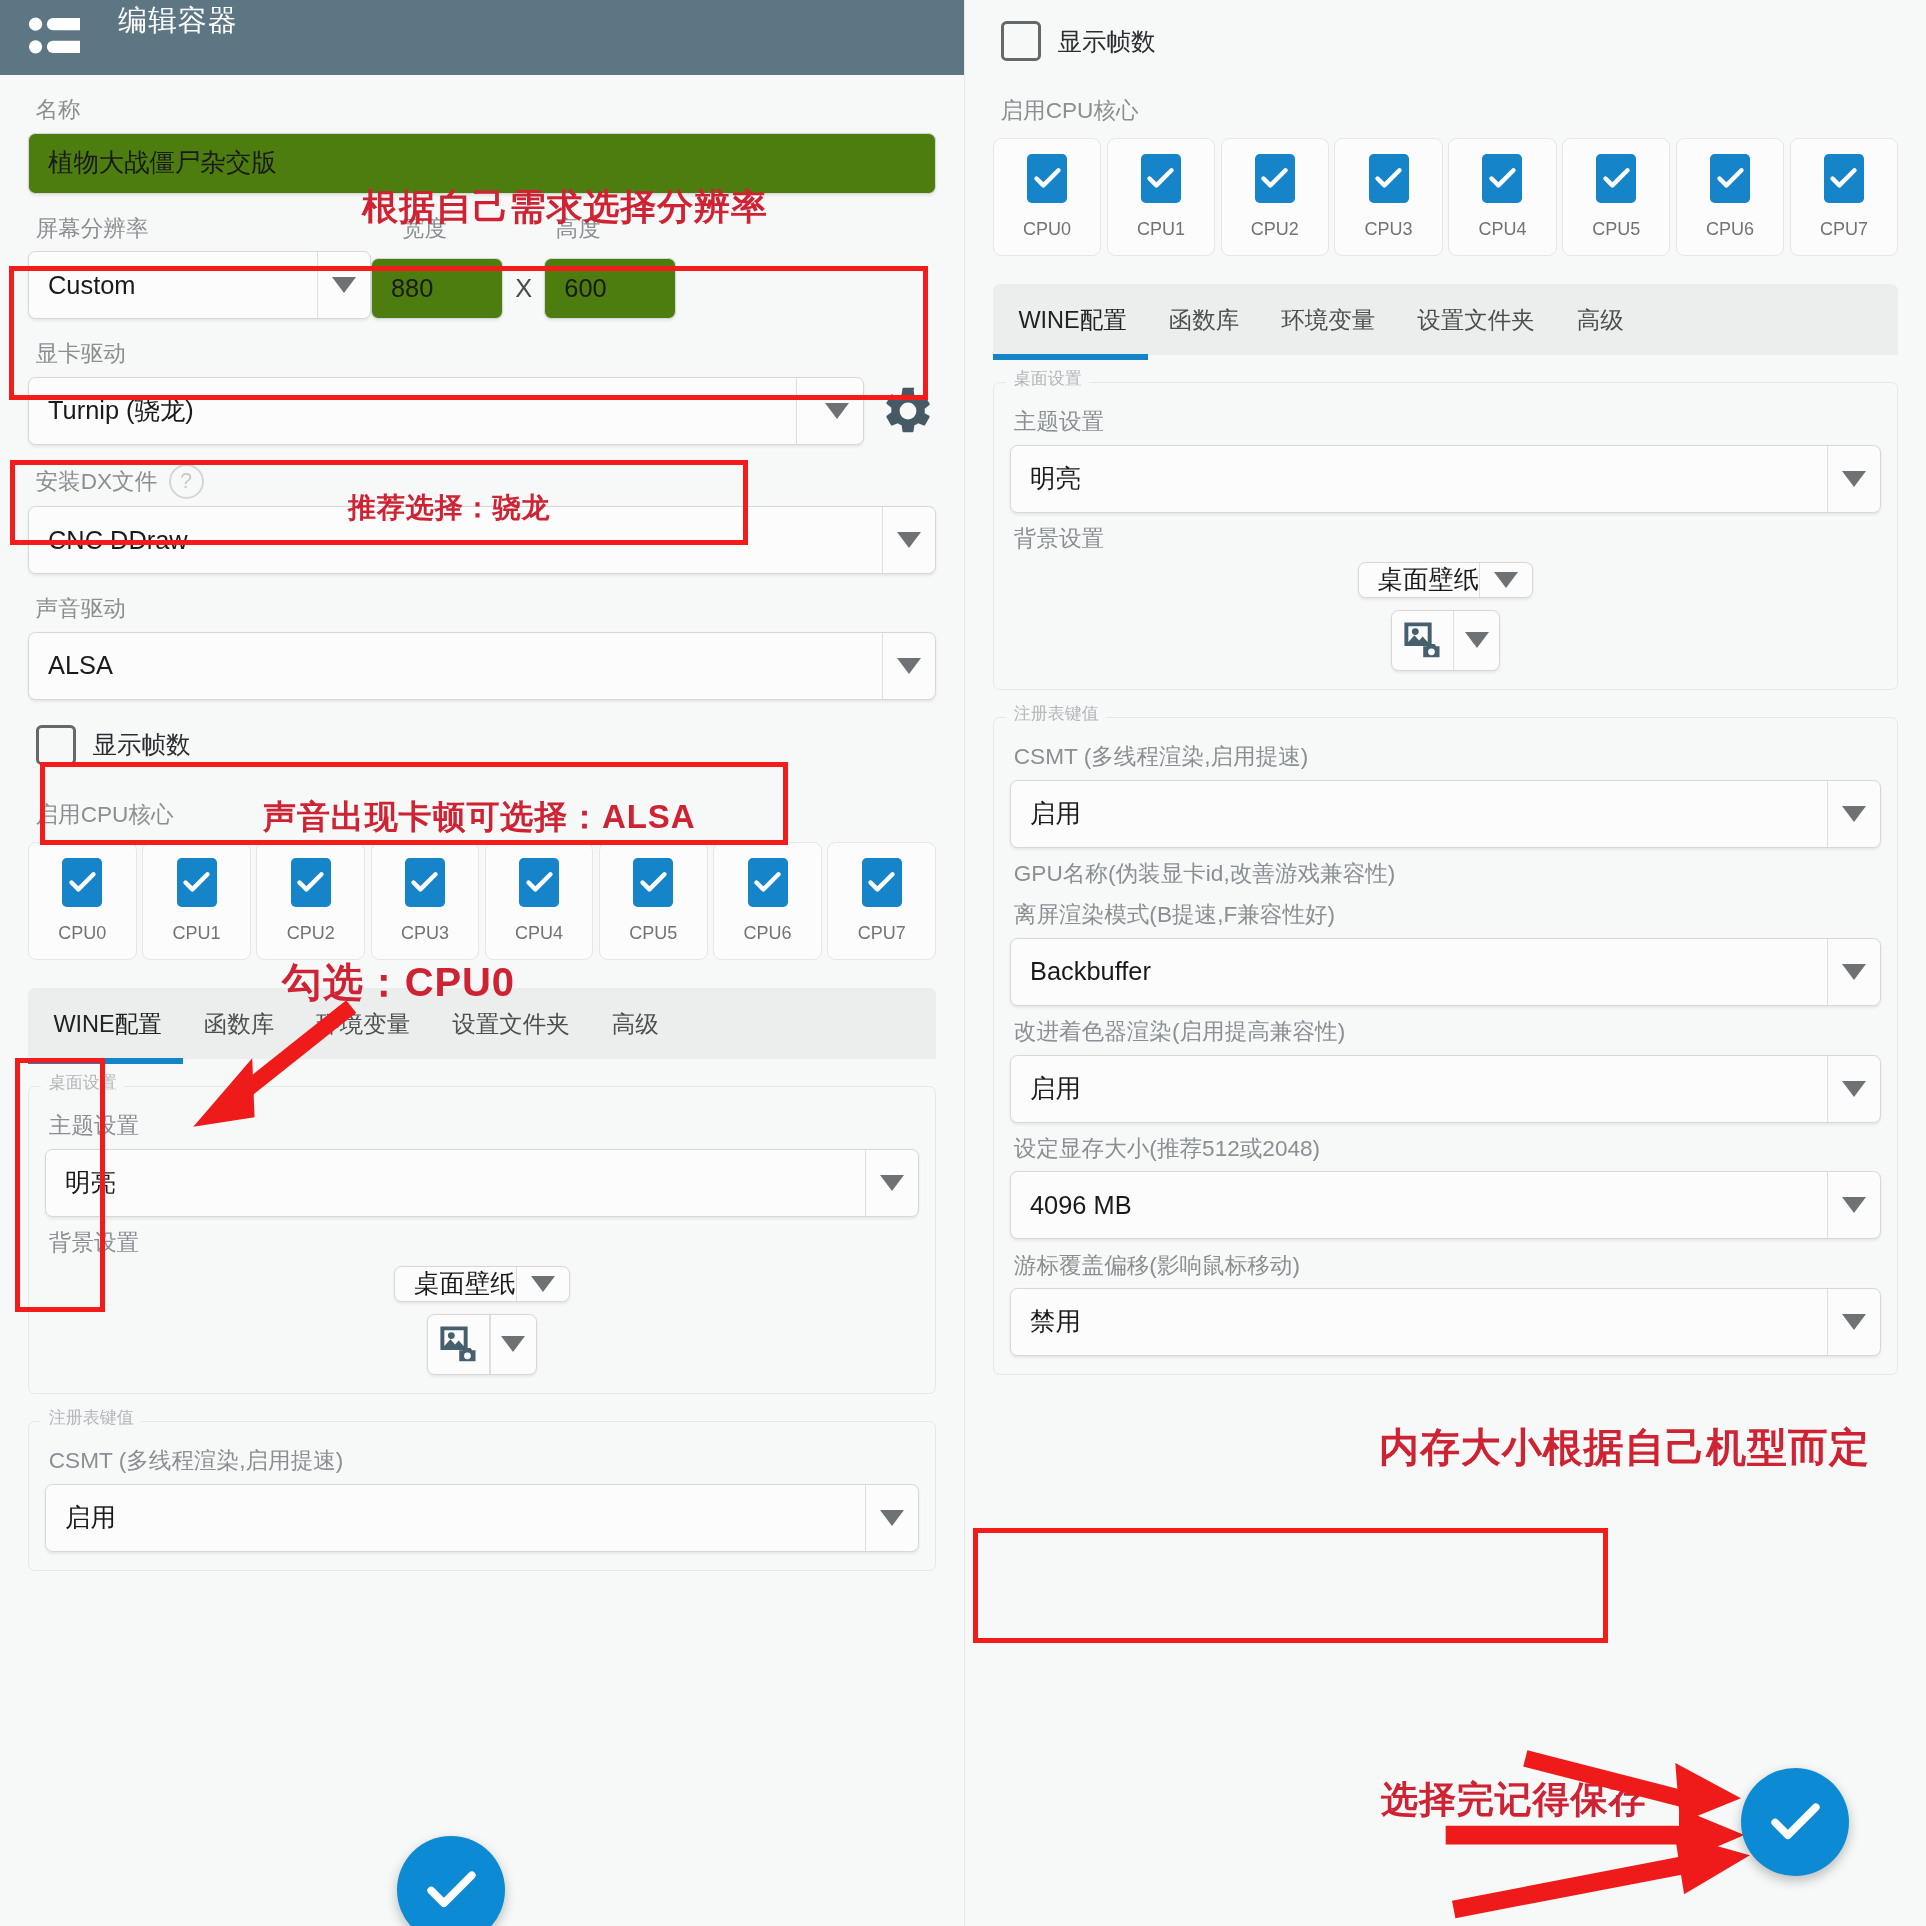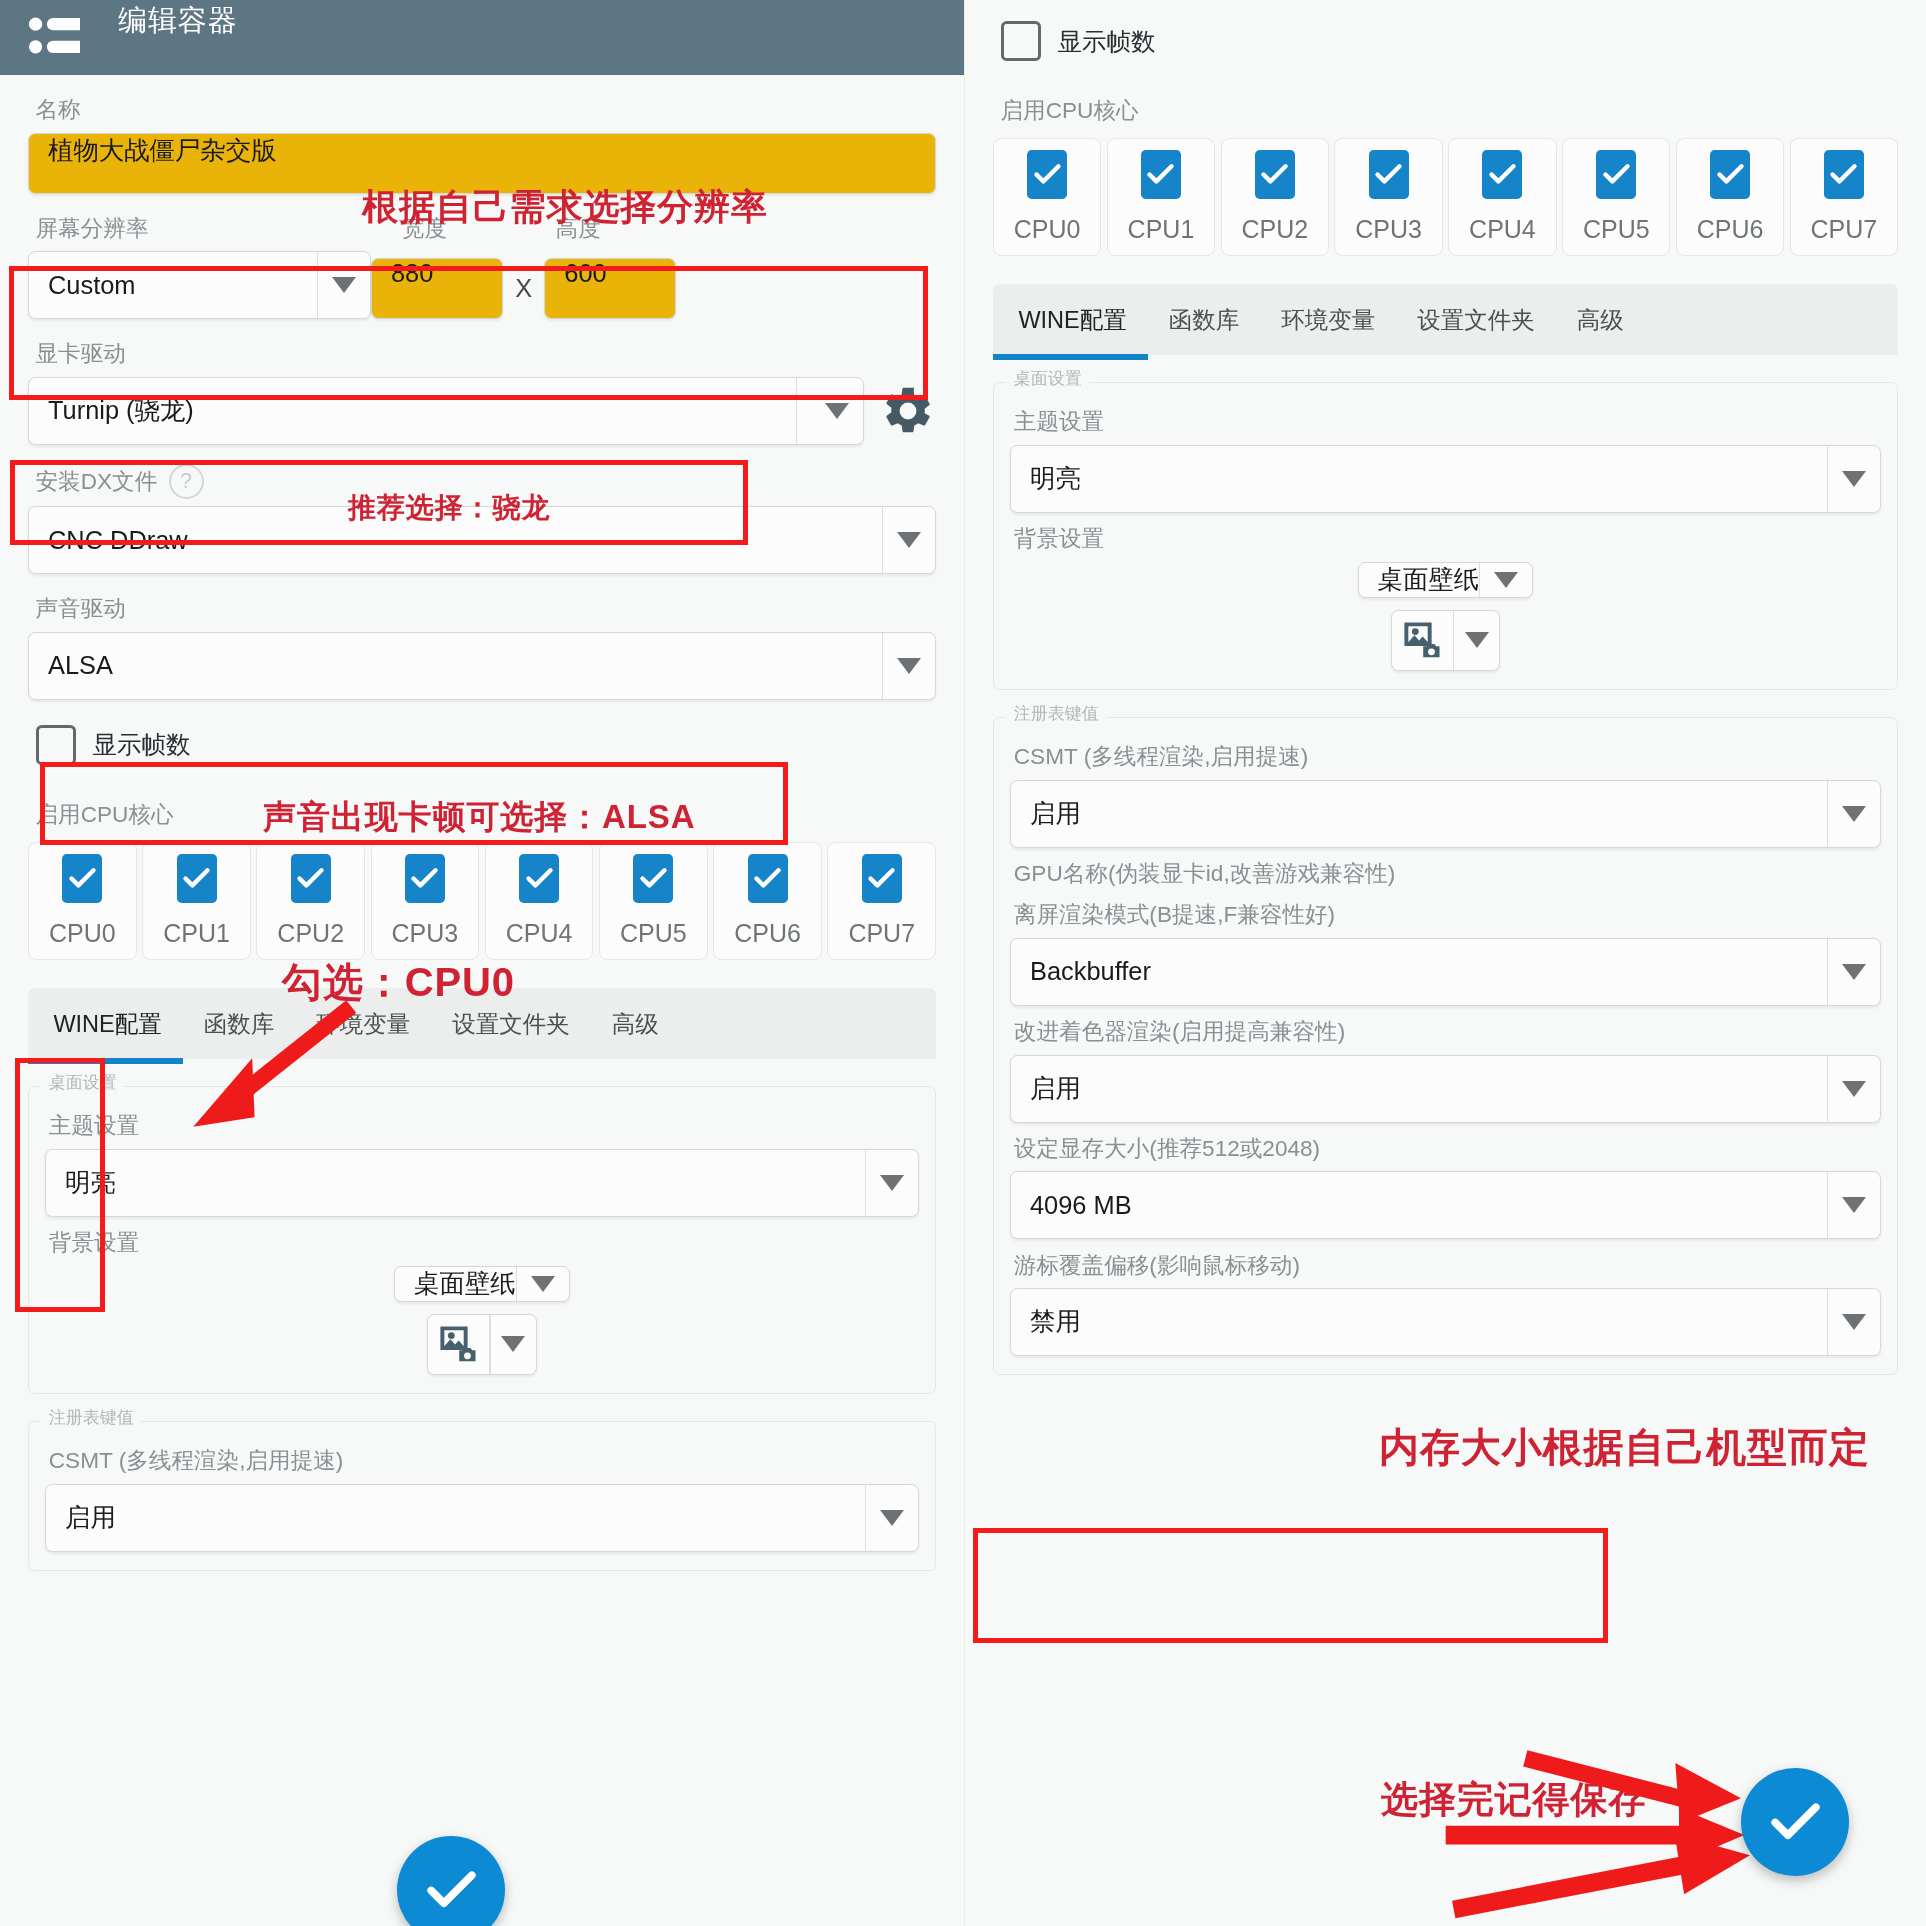--- a/index.html
+++ b/index.html
@@ -30,22 +30,22 @@
 
   
   .content { padding:0 28px; }
   .field-label {
     color:#8a8f93; font-size:22.6px; margin:19px 0 7.5px 7.5px; display:block;
     font-weight:400;
   }
   .field-label.tight { margin-top:10.3px; }
 
   .inputbox {
-    background:#eab308; border:1.4px solid #d5d7d8; border-radius:7.5px;
-    height:61px; display:flex; align-items:flex-start;
+    background:#4d7c0f; border:1.4px solid #d5d7d8; border-radius:7.5px;
+    height:61px; display:flex; align-items:center;
     box-shadow:0 1.9px 2.8px rgba(0,0,0,.07);
   }
   .inputbox .val {
     font-size:25.4px; color:#1a1a1a; padding-left:19px; white-space:nowrap; overflow:hidden;
   }
 
   .select {
     background:#fcfcfc; border:1.4px solid #d5d7d8; border-radius:7.5px;
     height:68px; display:flex; align-items:center; position:relative;
     box-shadow:0 1.9px 2.8px rgba(0,0,0,.07);
@@ -93,21 +93,21 @@
   .cpu-row { display:flex; gap:5.6px; margin-top:12.2px; }
   .cpu-cell {
     flex:1; background:#fcfcfc; border:1.4px solid #e4e6e7; border-radius:8.5px;
     height:118px; display:flex; flex-direction:column; align-items:center; justify-content:center;
   }
   .cbx-on {
     width:40px;height:49px;background:#1684c8;border-radius:4.7px;
     display:flex;align-items:center;justify-content:center;
   }
   .cbx-on svg { width:33px;height:33px; }
-  .cpu-name { font-size:25px; color:#6f7477; margin-top:16px; }
+  .cpu-name { font-size:18px; color:#6f7477; margin-top:16px; }
 
   
   .tabs {
     margin-top:28px; background:#eceded; border-radius:6.6px 6.6px 0 0;
     display:flex; align-items:center; height:71px; position:relative; overflow:visible;
   }
   .tab { font-size:23.5px; color:#4b4f52; padding:0 21px; white-space:nowrap; }
   .tab.first { padding-left:25.4px; }
   .tab.active { color:#202325; }
   .tab-underline {

